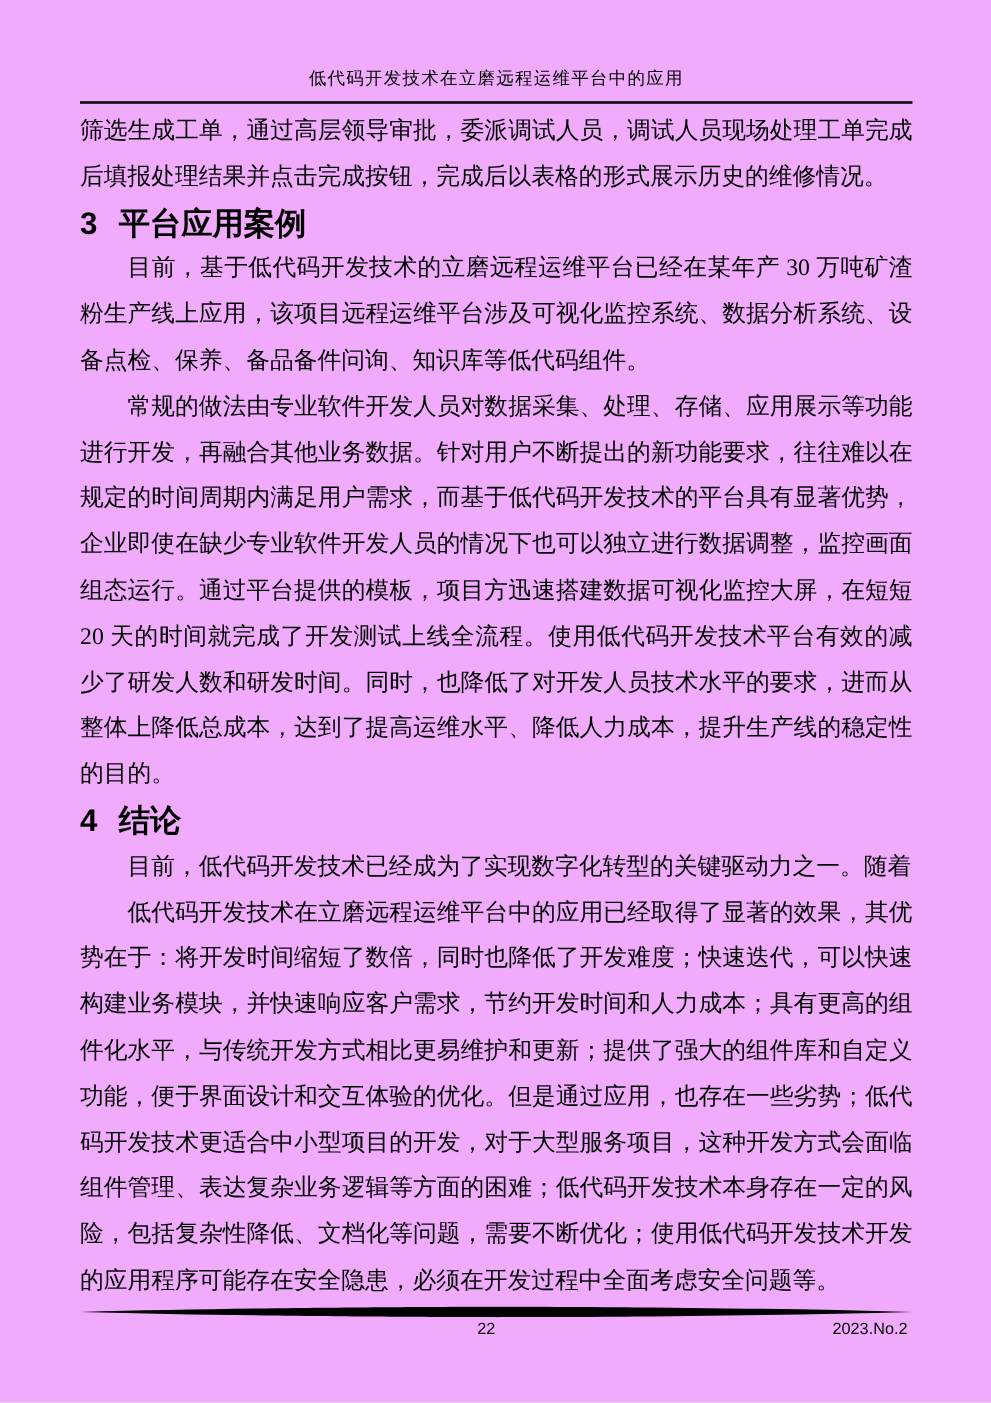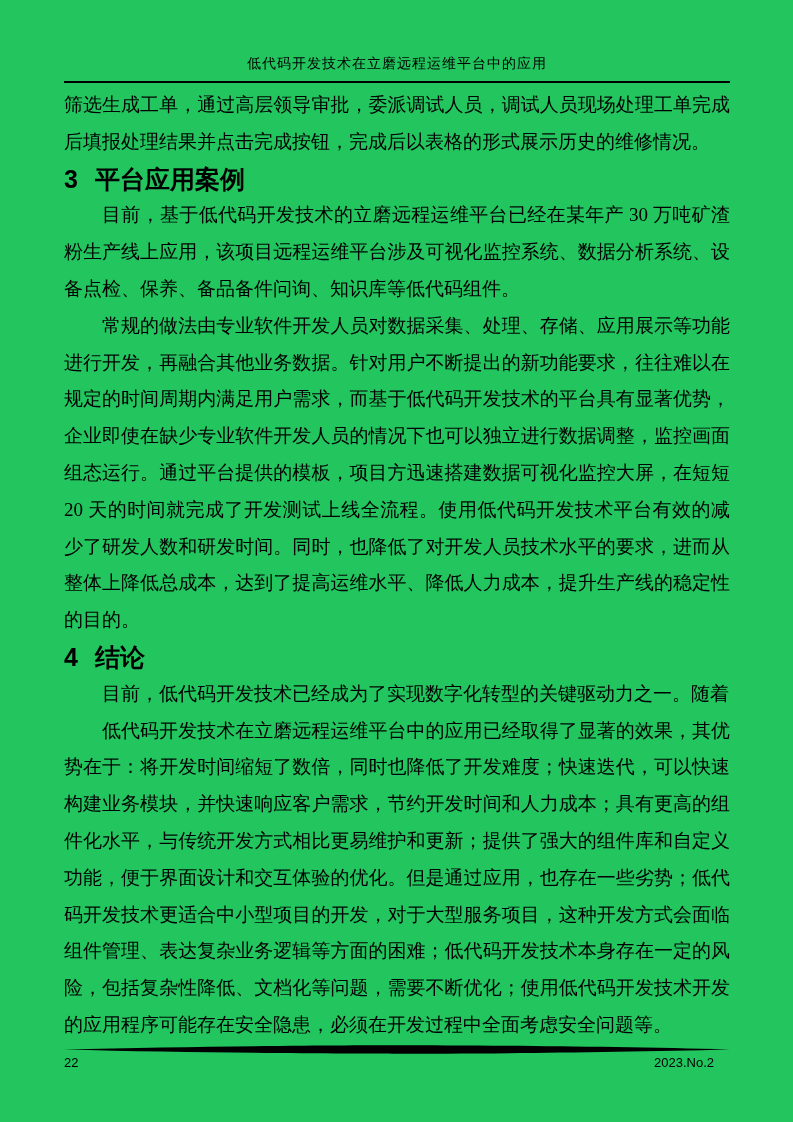--- a/index.html
+++ b/index.html
@@ -2,21 +2,21 @@
 <html><head>
 <meta charset="utf-8">
 <style>
   * { margin: 0; padding: 0; box-sizing: border-box; }
   html, body { background: #e8e8e8; }
   .page {
     position: relative;
     width: 793px;
     height: 1122px;
     margin: 0 auto;
-    background: #22c55e;
+    background: #f0abfc;
     color: #000000;
     font-family: "Liberation Serif", "DejaVu Serif", serif;
     overflow: hidden;
   }
   .content {
     position: absolute;
     left: 64px;
     top: 54px;
     width: 666px;
   }
@@ -52,24 +52,24 @@
   }
   .footer-bar { display: block; width: 666px; height: 9px; }
   .footer-row {
     position: relative;
     height: 20px;
     margin-top: 1px;
     font-family: "Liberation Sans", "DejaVu Sans", sans-serif;
     font-size: 13px;
   }
   .footer-row .page-num {
-    position: absolute; left: 0; right: 16px; text-align: left;
+    position: absolute; left: 0; right: 16px; text-align: center;
   }
   .footer-row .issue {
-    position: absolute; right: 16px; top: 0;
+    position: absolute; right: 4px; top: 0;
   }
 </style>
 </head>
 <body>
 
 <div class="page">
 
   <div class="content">
     <div class="running-head">低代码开发技术在立磨远程运维平台中的应用</div>
 

